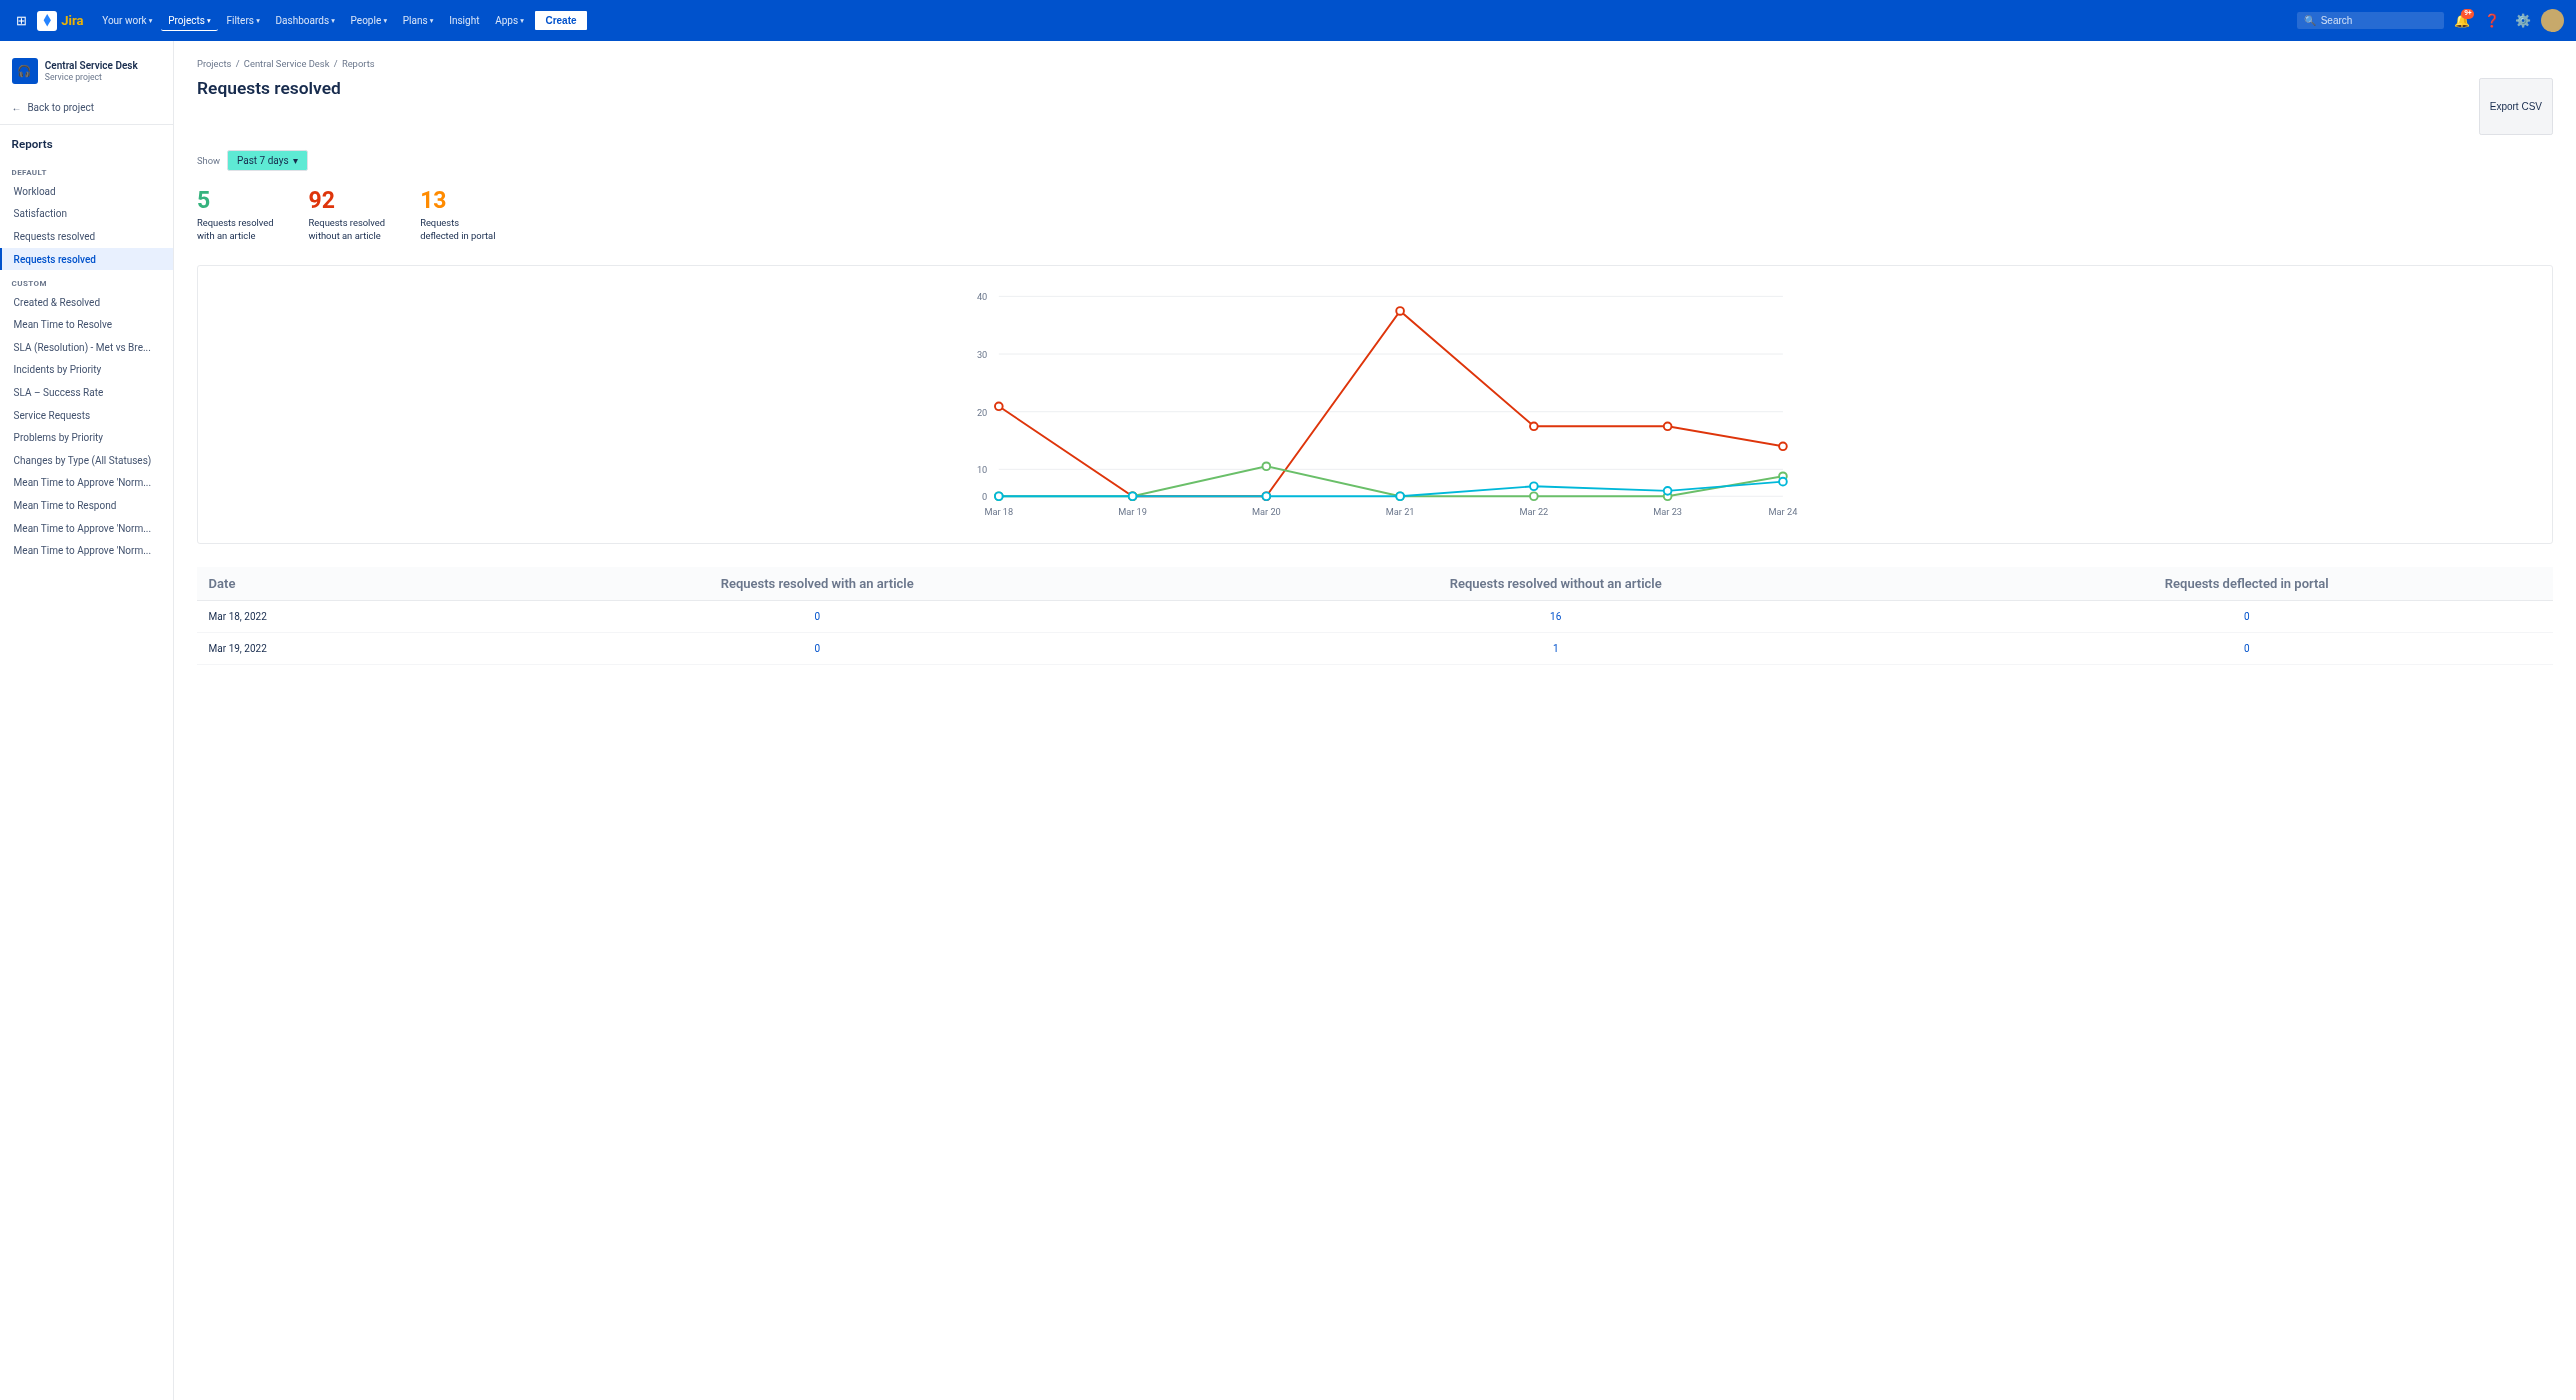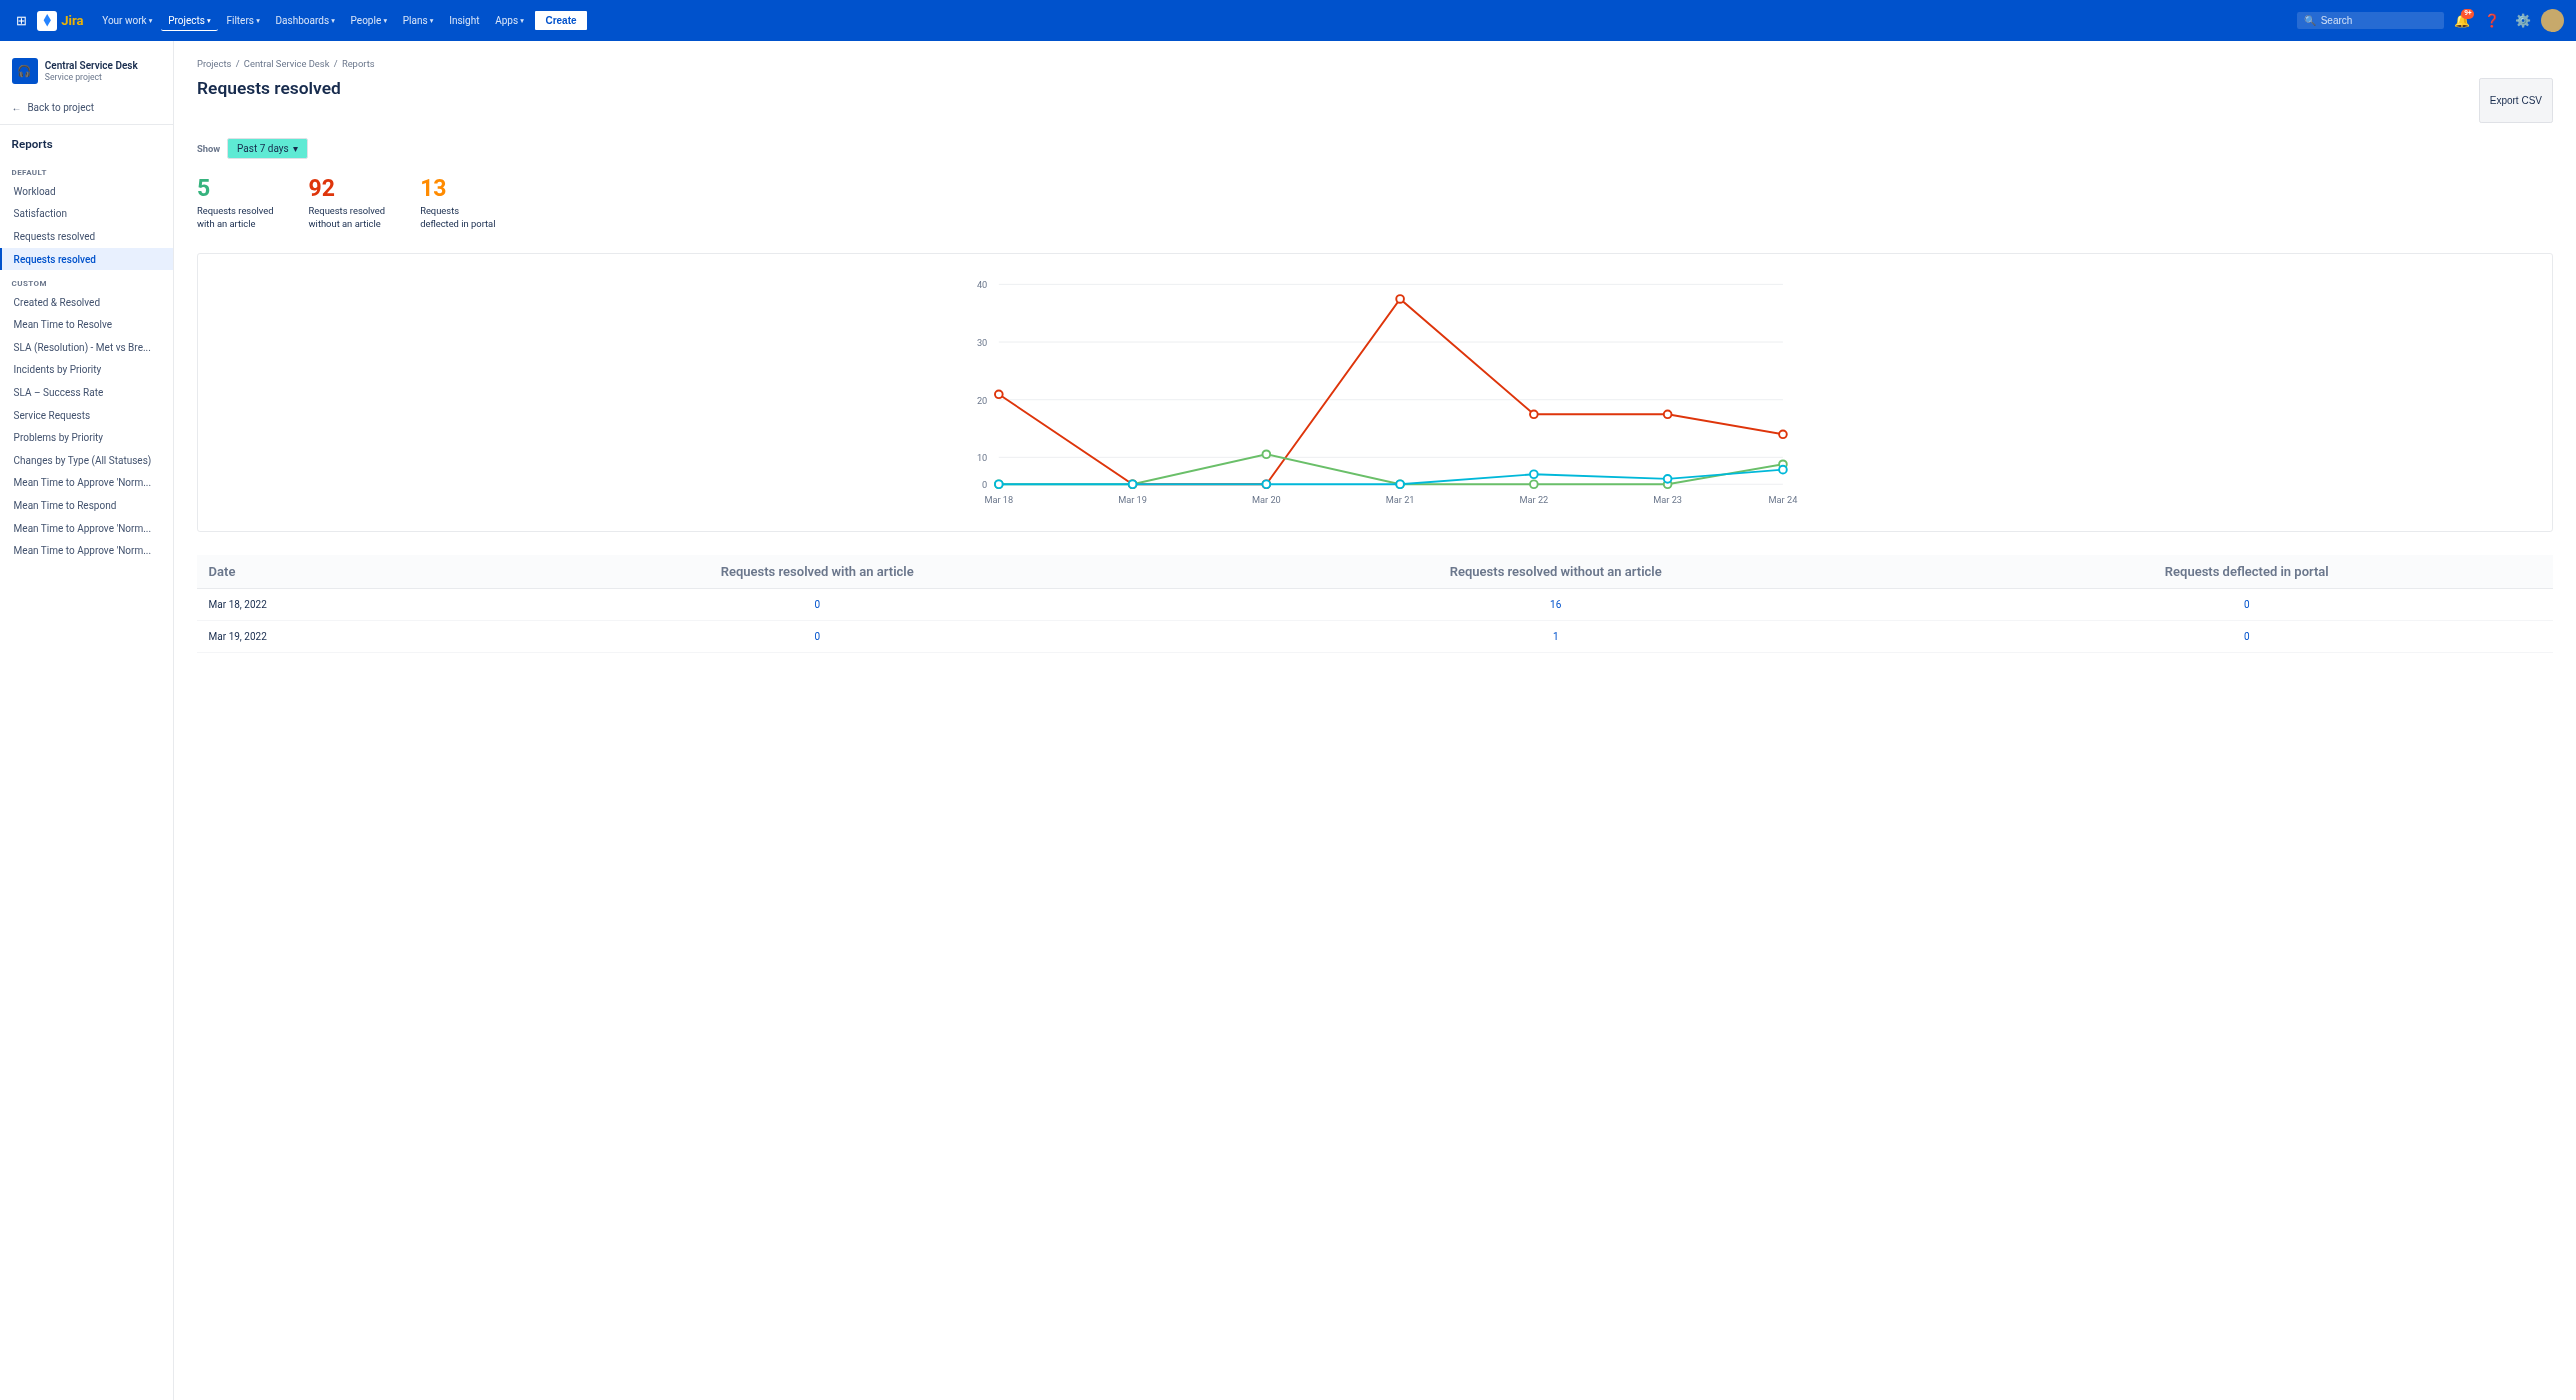--- a/index.html
+++ b/index.html
@@ -94,27 +94,27 @@
     
     .breadcrumb { display: flex; align-items: center; gap: 4.3px; font-size: 9.4px; color: #6b778c; margin-bottom: 8.7px; }
     .breadcrumb a { color: #6b778c; text-decoration: none; }
     .breadcrumb-sep { color: #6b778c; }
 
     
     .page-header { display: flex; align-items: flex-start; justify-content: space-between; margin-bottom: 14.5px; }
     .page-title { font-size: 17.4px; font-weight: 600; color: #172b4d; }
     .export-btn {
       background: #f4f5f7; border: 0.7px solid #dfe1e6; color: #172b4d;
-      padding: 16px 10px; border-radius: 2.2px; cursor: pointer; font-size: 10px;
+      padding: 22px 10px; border-radius: 2.2px; cursor: pointer; font-size: 10px;
       font-weight: 500;
     }
 
     
     .show-section { display: flex; align-items: center; gap: 7.2px; margin-bottom: 17.4px; }
-    .show-label { font-size: 9.4px; color: #6b778c; font-weight: bold; }
+    .show-label { font-size: 9.4px; color: #6b778c; }
     .show-dropdown {
       display: flex; align-items: center; gap: 4.3px; background: #5eead4;
       border: 0.7px solid #dfe1e6; border-radius: 2.2px; padding: 4.3px 8.7px;
       cursor: pointer; font-size: 10px; color: #172b4d;
     }
 
     
     .stats-row { display: flex; gap: 35px; margin-bottom: 23px; }
     .stat-item {}
     .stat-number { font-size: 23px; font-weight: 700; line-height: 1; margin-bottom: 4.3px; }

